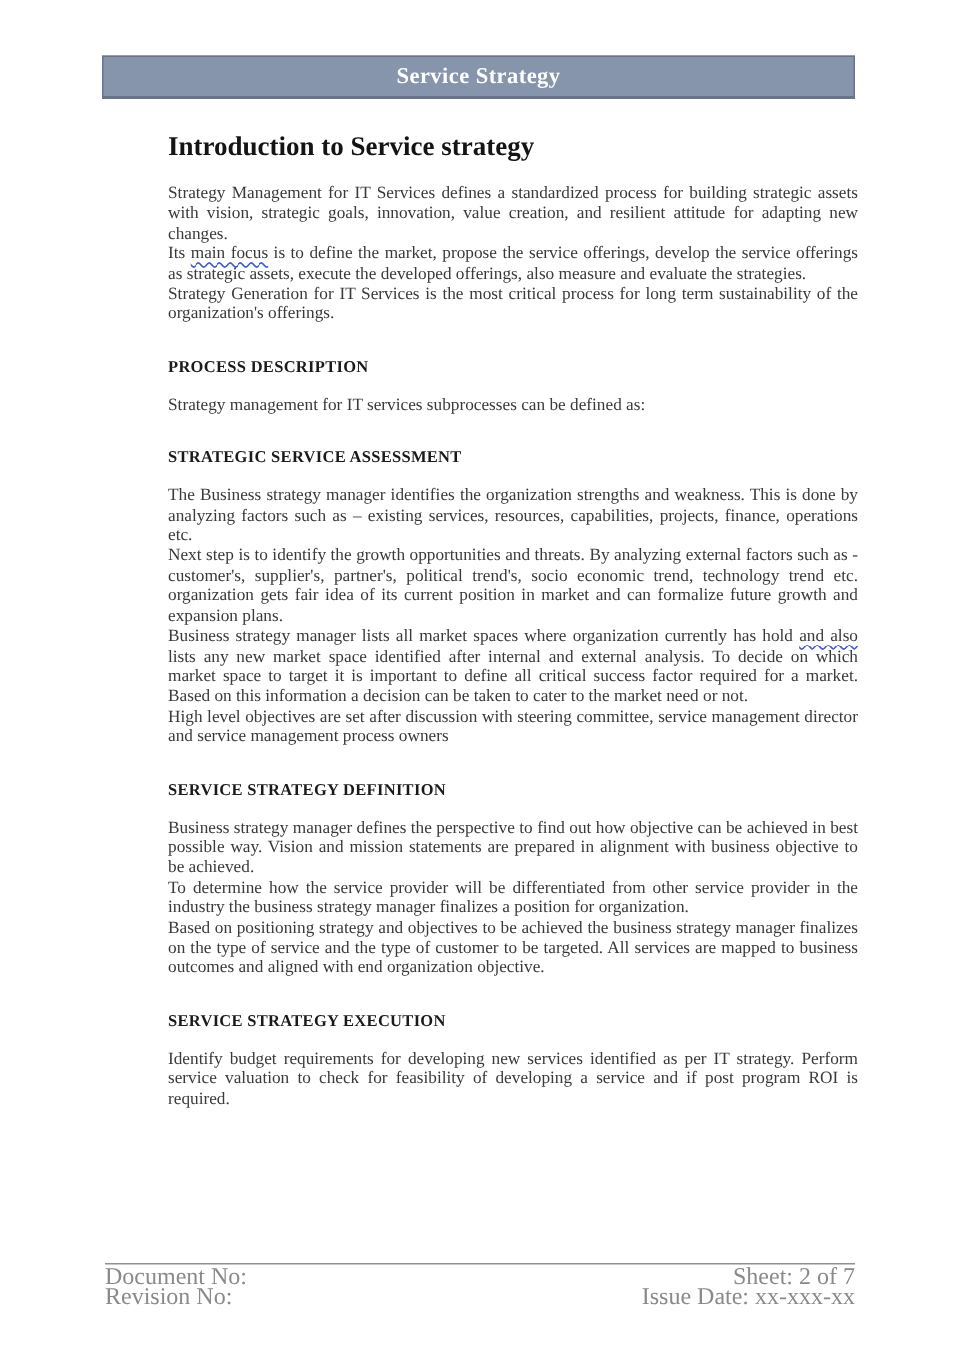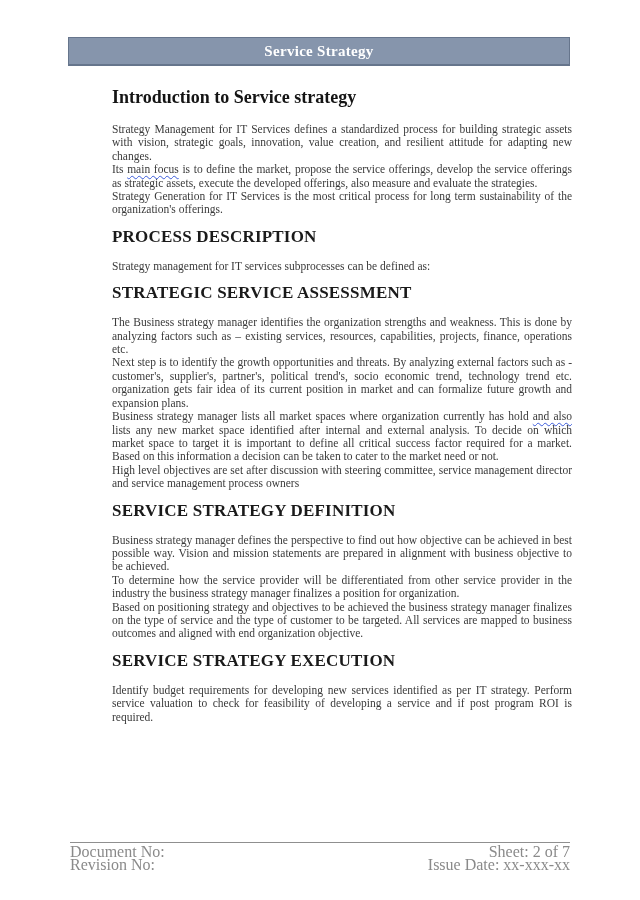--- a/index.html
+++ b/index.html
@@ -37,22 +37,22 @@
   .content {
     margin: 21px 68px 0 112px;
   }
   h1.doc-title {
     margin: 12px 0 15px 0;
     font-size: 18px;
     font-weight: bold;
     color: #141414;
   }
   h2.sec-heading {
-    margin: 10px 0 13px 0;
-    font-size: 17px;
+    margin: 22px 0 13px 0;
+    font-size: 11px;
     font-weight: bold;
     color: #1a1a1a;
     letter-spacing: 0.2px;
   }
   p.body-text {
     margin: 0;
     font-size: 11.5px;
     line-height: 13.4px;
     text-align: justify;
   }

